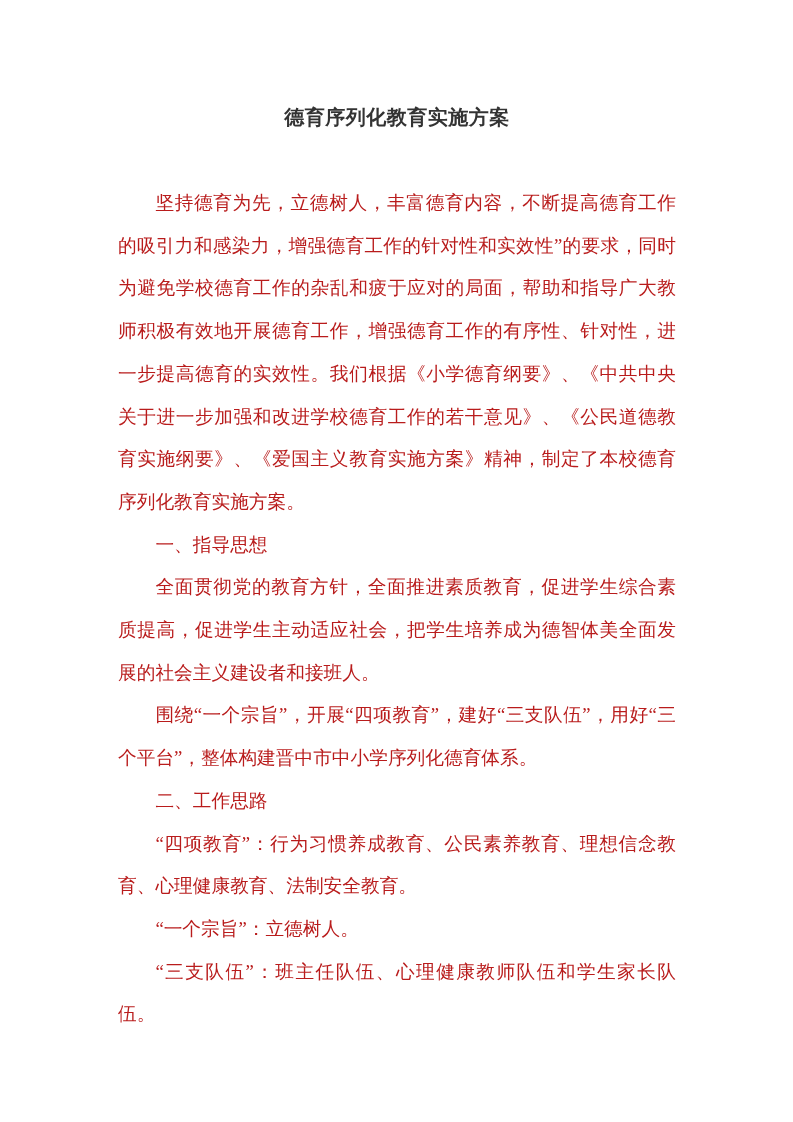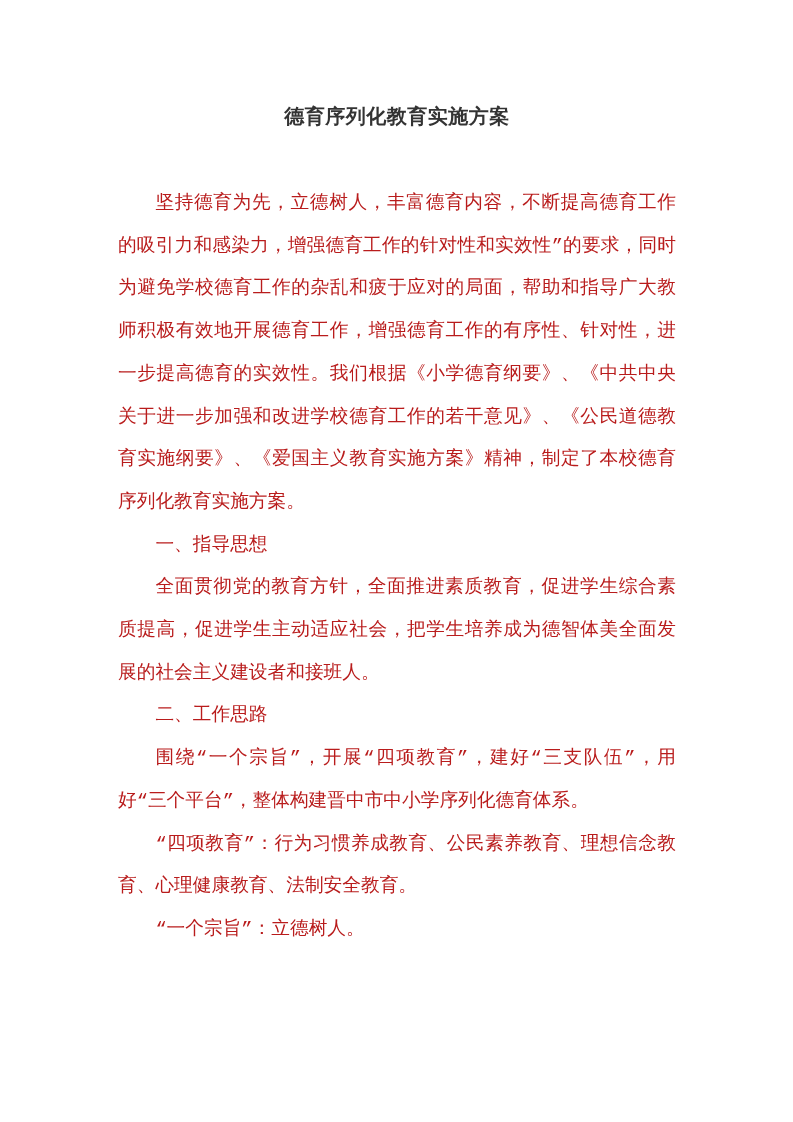--- a/index.html
+++ b/index.html
@@ -7,21 +7,21 @@
     padding: 0;
     background: #ffffff;
   }
   .page {
     position: relative;
     width: 793px;
     height: 1122px;
     background: #ffffff;
     overflow: hidden;
     box-sizing: border-box;
-    font-family: Liberation Mono, monospace;
+    font-family: Liberation Serif, serif;
     color: #3a3a3a;
   }
   .doc {
     box-sizing: border-box;
     padding: 96px 117px 0 118px;
   }
   .doc-title {
     margin: 0 0 43px 0;
     font-size: 20px;
     font-weight: bold;
@@ -43,19 +43,20 @@
 </head>
 <body>
 
 <div class="page">
   <div class="doc">
     <h1 class="doc-title">德育序列化教育实施方案</h1>
     <div class="doc-body">
       <p>坚持德育为先，立德树人，丰富德育内容，不断提高德育工作的吸引力和感染力，增强德育工作的针对性和实效性”的要求，同时为避免学校德育工作的杂乱和疲于应对的局面，帮助和指导广大教师积极有效地开展德育工作，增强德育工作的有序性、针对性，进一步提高德育的实效性。我们根据《小学德育纲要》、《中共中央关于进一步加强和改进学校德育工作的若干意见》、《公民道德教育实施纲要》、《爱国主义教育实施方案》精神，制定了本校德育序列化教育实施方案。</p>
       <p>一、指导思想</p>
       <p>全面贯彻党的教育方针，全面推进素质教育，促进学生综合素质提高，促进学生主动适应社会，把学生培养成为德智体美全面发展的社会主义建设者和接班人。</p>
+      <p>围绕“一个宗旨”，开展“四项教育”，建好“三支队伍”，用好“三个平台”，整体构建晋中市中小学序列化德育体系。</p>
       <p>二、工作思路</p>
-      <p>围绕“一个宗旨”，开展“四项教育”，建好“三支队伍”，用好“三个平台”，整体构建晋中市中小学序列化德育体系。</p>
       <p>“四项教育”：行为习惯养成教育、公民素养教育、理想信念教育、心理健康教育、法制安全教育。</p>
       <p>“一个宗旨”：立德树人。</p>
+      <p>“三支队伍”：班主任队伍、心理健康教师队伍和学生家长队伍。</p>
     </div>
   </div>
 </div>
 
 </body></html>

